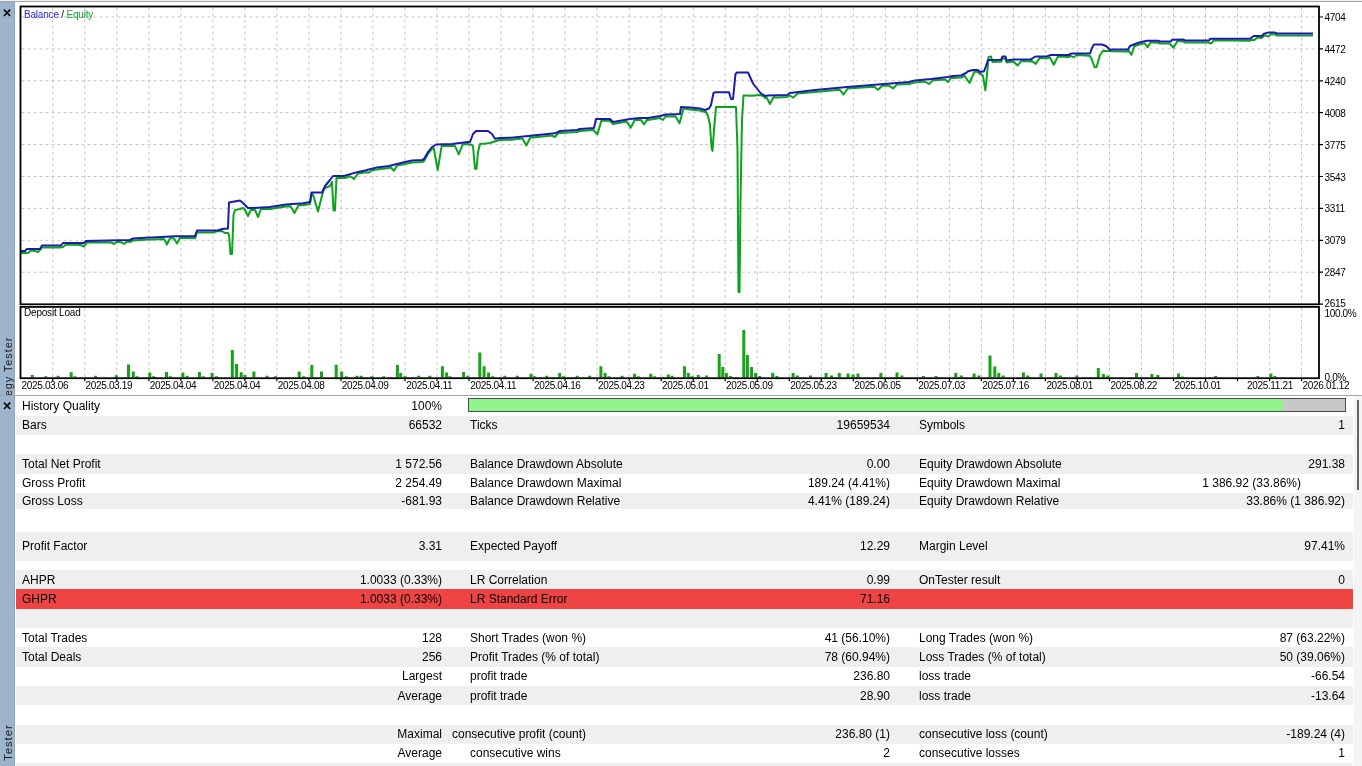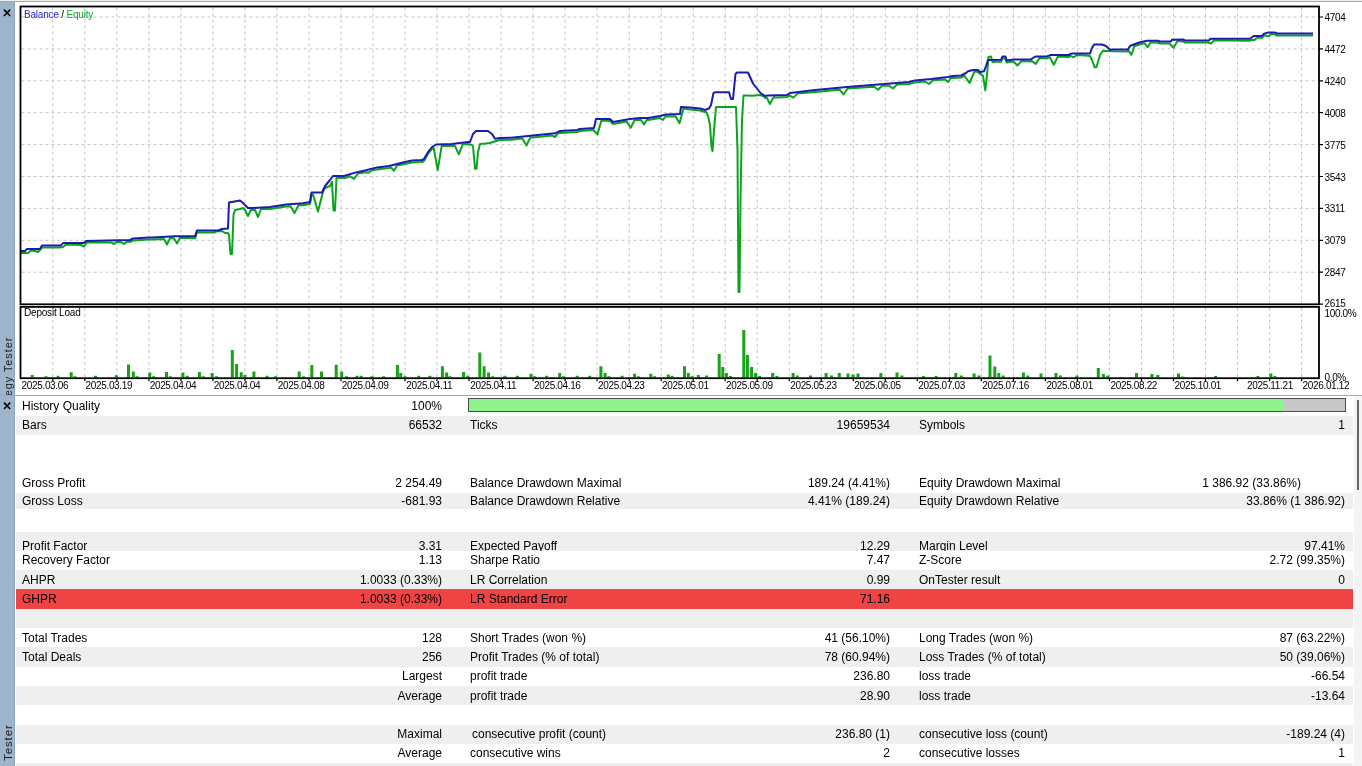--- a/index.html
+++ b/index.html
@@ -82,20 +82,28 @@
       <div class="c v" style="left:184px;width:242px">100%</div>
     </div>
 <div class="row" style="top:415.7px;height:19.3px;background:#efefef">
       <div class="c" style="left:6px">Bars</div>
       <div class="c v" style="left:184px;width:242px">66532</div>
       <div class="c" style="left:454px">Ticks</div>
       <div class="c v" style="left:624px;width:250px">19659534</div>
       <div class="c" style="left:903px">Symbols</div>
       <div class="c v" style="left:1084px;width:245px">1</div>
     </div>
+<div class="row" style="top:454.3px;height:19.3px;background:#efefef">
+      <div class="c" style="left:6px">Total Net Profit</div>
+      <div class="c v" style="left:184px;width:242px">1 572.56</div>
+      <div class="c" style="left:454px">Balance Drawdown Absolute</div>
+      <div class="c v" style="left:624px;width:250px">0.00</div>
+      <div class="c" style="left:903px">Equity Drawdown Absolute</div>
+      <div class="c v" style="left:1084px;width:245px">291.38</div>
+    </div>
 <div class="row" style="top:473.6px;height:19.3px;background:#ffffff">
       <div class="c" style="left:6px">Gross Profit</div>
       <div class="c v" style="left:184px;width:242px">2 254.49</div>
       <div class="c" style="left:454px">Balance Drawdown Maximal</div>
       <div class="c v" style="left:624px;width:250px">189.24 (4.41%)</div>
       <div class="c" style="left:903px">Equity Drawdown Maximal</div>
       <div class="c v" style="left:1040px;width:245px">1 386.92 (33.86%)</div>
     </div>
 <div class="row" style="top:492.9px;height:16px;background:#efefef">
       <div class="c" style="left:6px">Gross Loss</div>
@@ -106,28 +114,20 @@
       <div class="c v" style="left:1084px;width:245px">33.86% (1 386.92)</div>
     </div>
 <div class="row" style="top:512.2px;height:19.3px;background:#ffffff"></div>
 <div class="row" style="top:531.5px;height:29px;background:#efefef">
       <div class="c" style="left:6px">Profit Factor</div>
       <div class="c v" style="left:184px;width:242px">3.31</div>
       <div class="c" style="left:454px">Expected Payoff</div>
       <div class="c v" style="left:624px;width:250px">12.29</div>
       <div class="c" style="left:903px">Margin Level</div>
       <div class="c v" style="left:1084px;width:245px">97.41%</div>
-    </div>
-<div class="row" style="top:550.8px;height:19.3px;background:#ffffff">
-      <div class="c" style="left:6px">Recovery Factor</div>
-      <div class="c v" style="left:184px;width:242px">1.13</div>
-      <div class="c" style="left:454px">Sharpe Ratio</div>
-      <div class="c v" style="left:624px;width:250px">7.47</div>
-      <div class="c" style="left:903px">Z-Score</div>
-      <div class="c v" style="left:1084px;width:245px">2.72 (99.35%)</div>
     </div>
 <div class="row" style="top:570.1px;height:19.3px;background:#efefef">
       <div class="c" style="left:6px">AHPR</div>
       <div class="c v" style="left:184px;width:242px">1.0033 (0.33%)</div>
       <div class="c" style="left:454px">LR Correlation</div>
       <div class="c v" style="left:624px;width:250px">0.99</div>
       <div class="c" style="left:903px">OnTester result</div>
       <div class="c v" style="left:1084px;width:245px">0</div>
     </div>
 <div class="row" style="top:589.4px;height:19.3px;background:#ef4444">
@@ -162,21 +162,21 @@
     </div>
 <div class="row" style="top:685.9px;height:19.3px;background:#efefef">
       <div class="c v" style="left:184px;width:242px">Average</div>
       <div class="c" style="left:454px">profit trade</div>
       <div class="c v" style="left:624px;width:250px">28.90</div>
       <div class="c" style="left:903px">loss trade</div>
       <div class="c v" style="left:1084px;width:245px">-13.64</div>
     </div>
 <div class="row" style="top:724.5px;height:19.3px;background:#efefef">
       <div class="c v" style="left:184px;width:242px">Maximal</div>
-      <div class="c" style="left:456px">consecutive profit (count)</div>
+      <div class="c" style="left:436px">consecutive profit (count)</div>
       <div class="c v" style="left:624px;width:250px">236.80 (1)</div>
       <div class="c" style="left:903px">consecutive loss (count)</div>
       <div class="c v" style="left:1084px;width:245px">-189.24 (4)</div>
     </div>
 <div class="row" style="top:743.8px;height:19.3px;background:#ffffff">
       <div class="c v" style="left:184px;width:242px">Average</div>
       <div class="c" style="left:454px">consecutive wins</div>
       <div class="c v" style="left:624px;width:250px">2</div>
       <div class="c" style="left:903px">consecutive losses</div>
       <div class="c v" style="left:1084px;width:245px">1</div>

